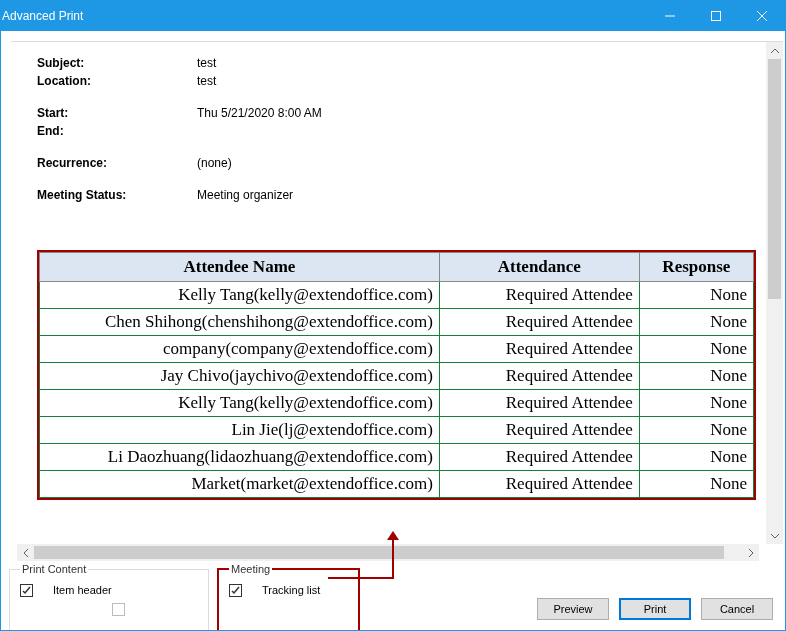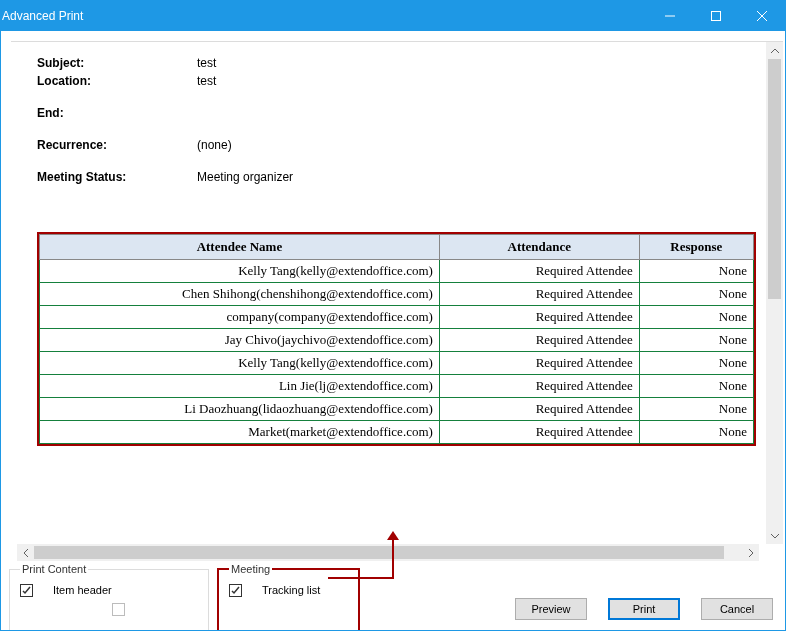--- a/index.html
+++ b/index.html
@@ -115,21 +115,21 @@
   
   .table-box {
     border: 2px solid #a10000;
     margin-top: 46px;
     margin-right: 0;
   }
   table.tracking {
     width: 100%;
     border-collapse: collapse;
     font-family: "Times New Roman", serif;
-    font-size: 13px;
+    font-size: 17px;
   }
   table.tracking th {
     background: #dce6f2;
     border: 1px solid #888;
     padding: 4px 6px;
     font-weight: bold;
     text-align: center;
   }
   table.tracking td {
     border: 1px solid #15803d;
@@ -183,21 +183,21 @@
     border: 2px solid #a10000;
   }
   fieldset.meeting-group .chk { padding-right: 28px; }
 
   
   .btnrow {
     position: absolute;
     right: 12px;
     bottom: 10px;
     display: flex;
-    gap: 21px;
+    gap: 10px;
   }
   .btn {
     width: 72px;
     height: 22px;
     border: 1px solid #adadad;
     background: #e1e1e1;
     font-size: 11px;
     display: flex;
     align-items: center;
     justify-content: center;
@@ -264,20 +264,24 @@
         <div class="info-row">
           <div class="info-label">Subject:</div>
           <div class="info-value">test</div>
         </div>
         <div class="info-row">
           <div class="info-label">Location:</div>
           <div class="info-value">test</div>
         </div>
       </div>
       <div class="info-block">
+        <div class="info-row">
+          <div class="info-label">Start:</div>
+          <div class="info-value">Thu 5/21/2020 8:00 AM</div>
+        </div>
         <div class="info-row">
           <div class="info-label">End:</div>
         </div>
       </div>
       <div class="info-block">
         <div class="info-row">
           <div class="info-label">Recurrence:</div>
           <div class="info-value">(none)</div>
         </div>
       </div>

